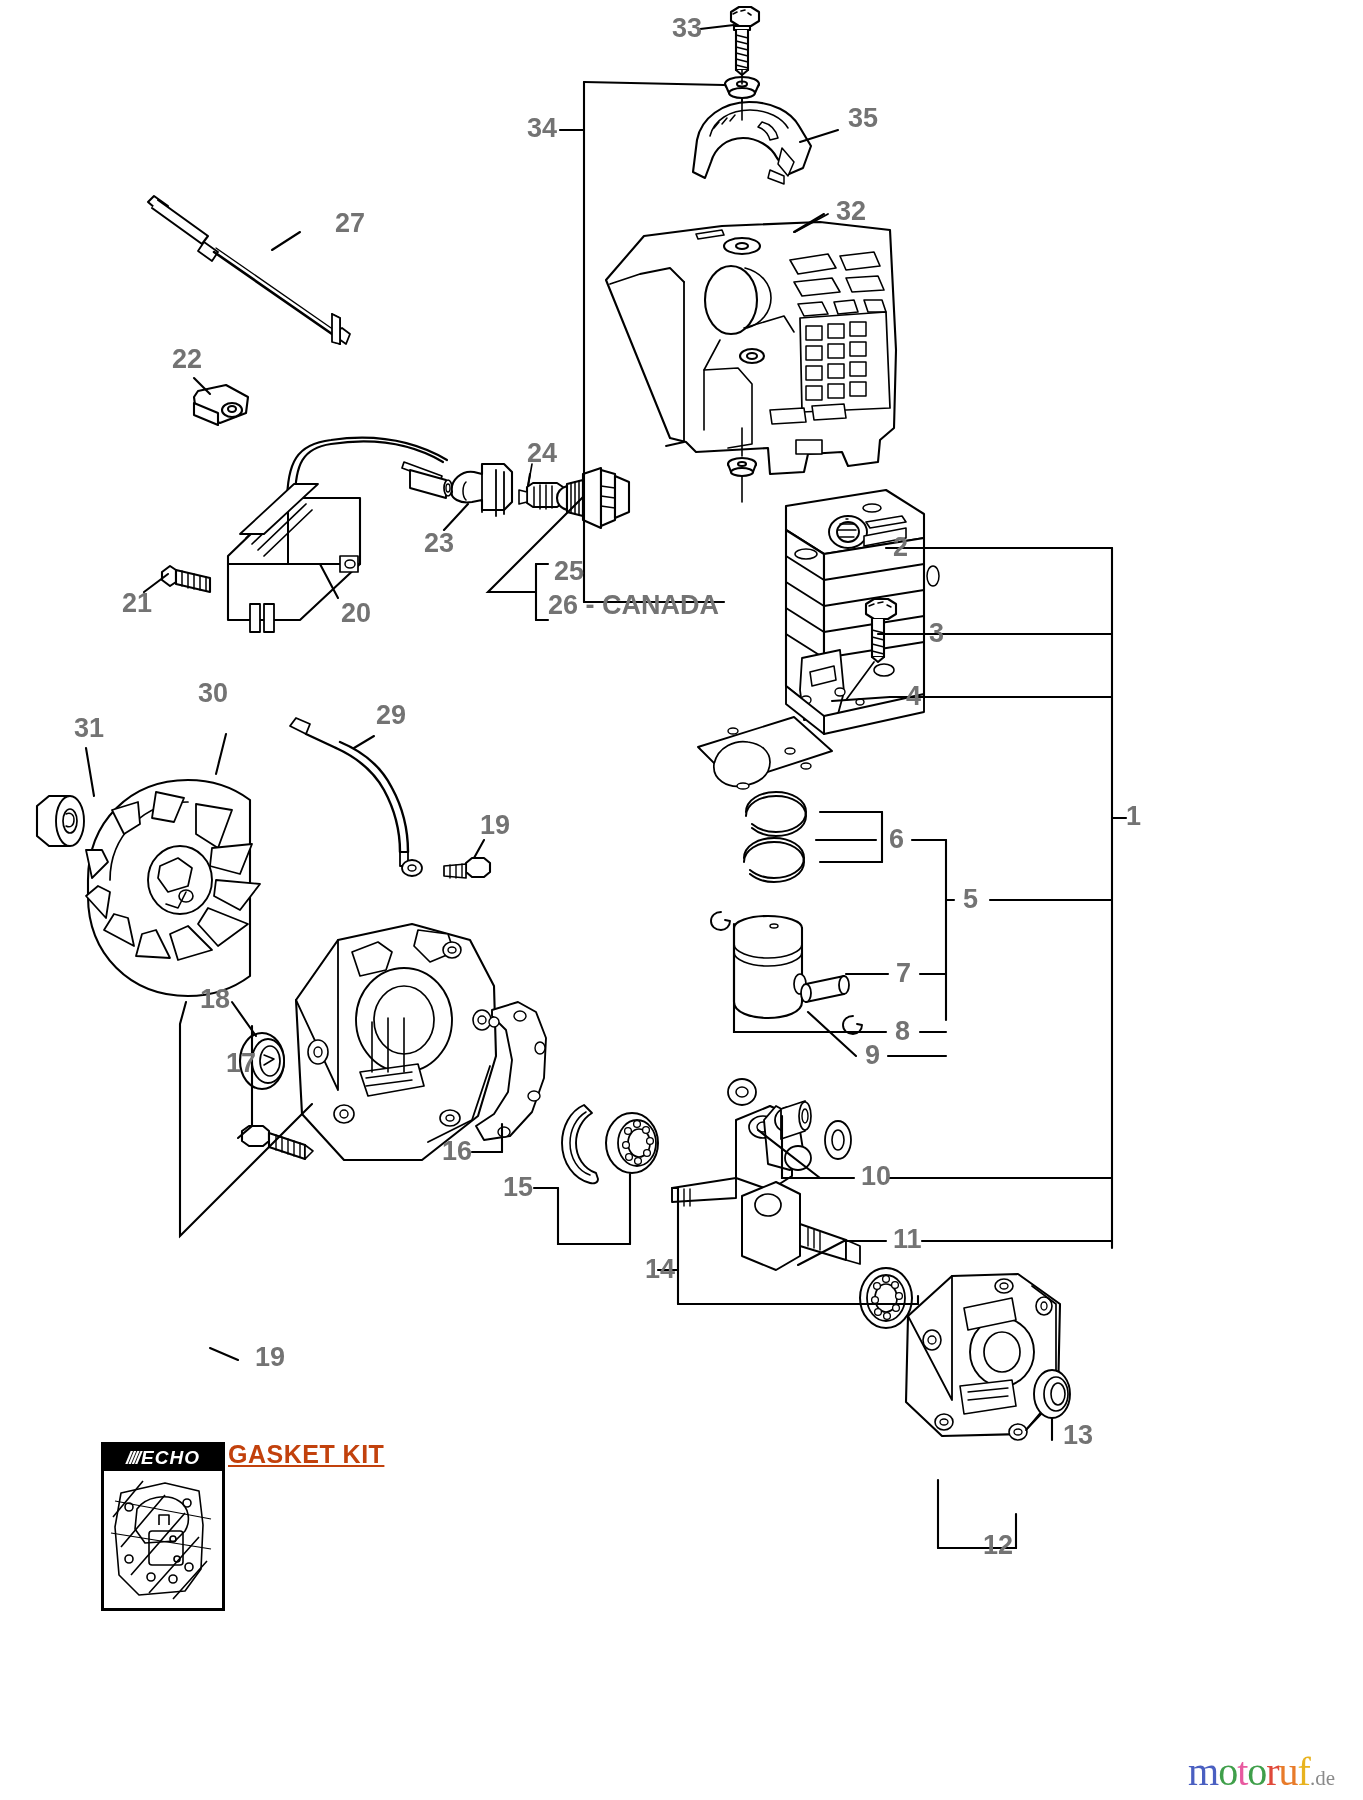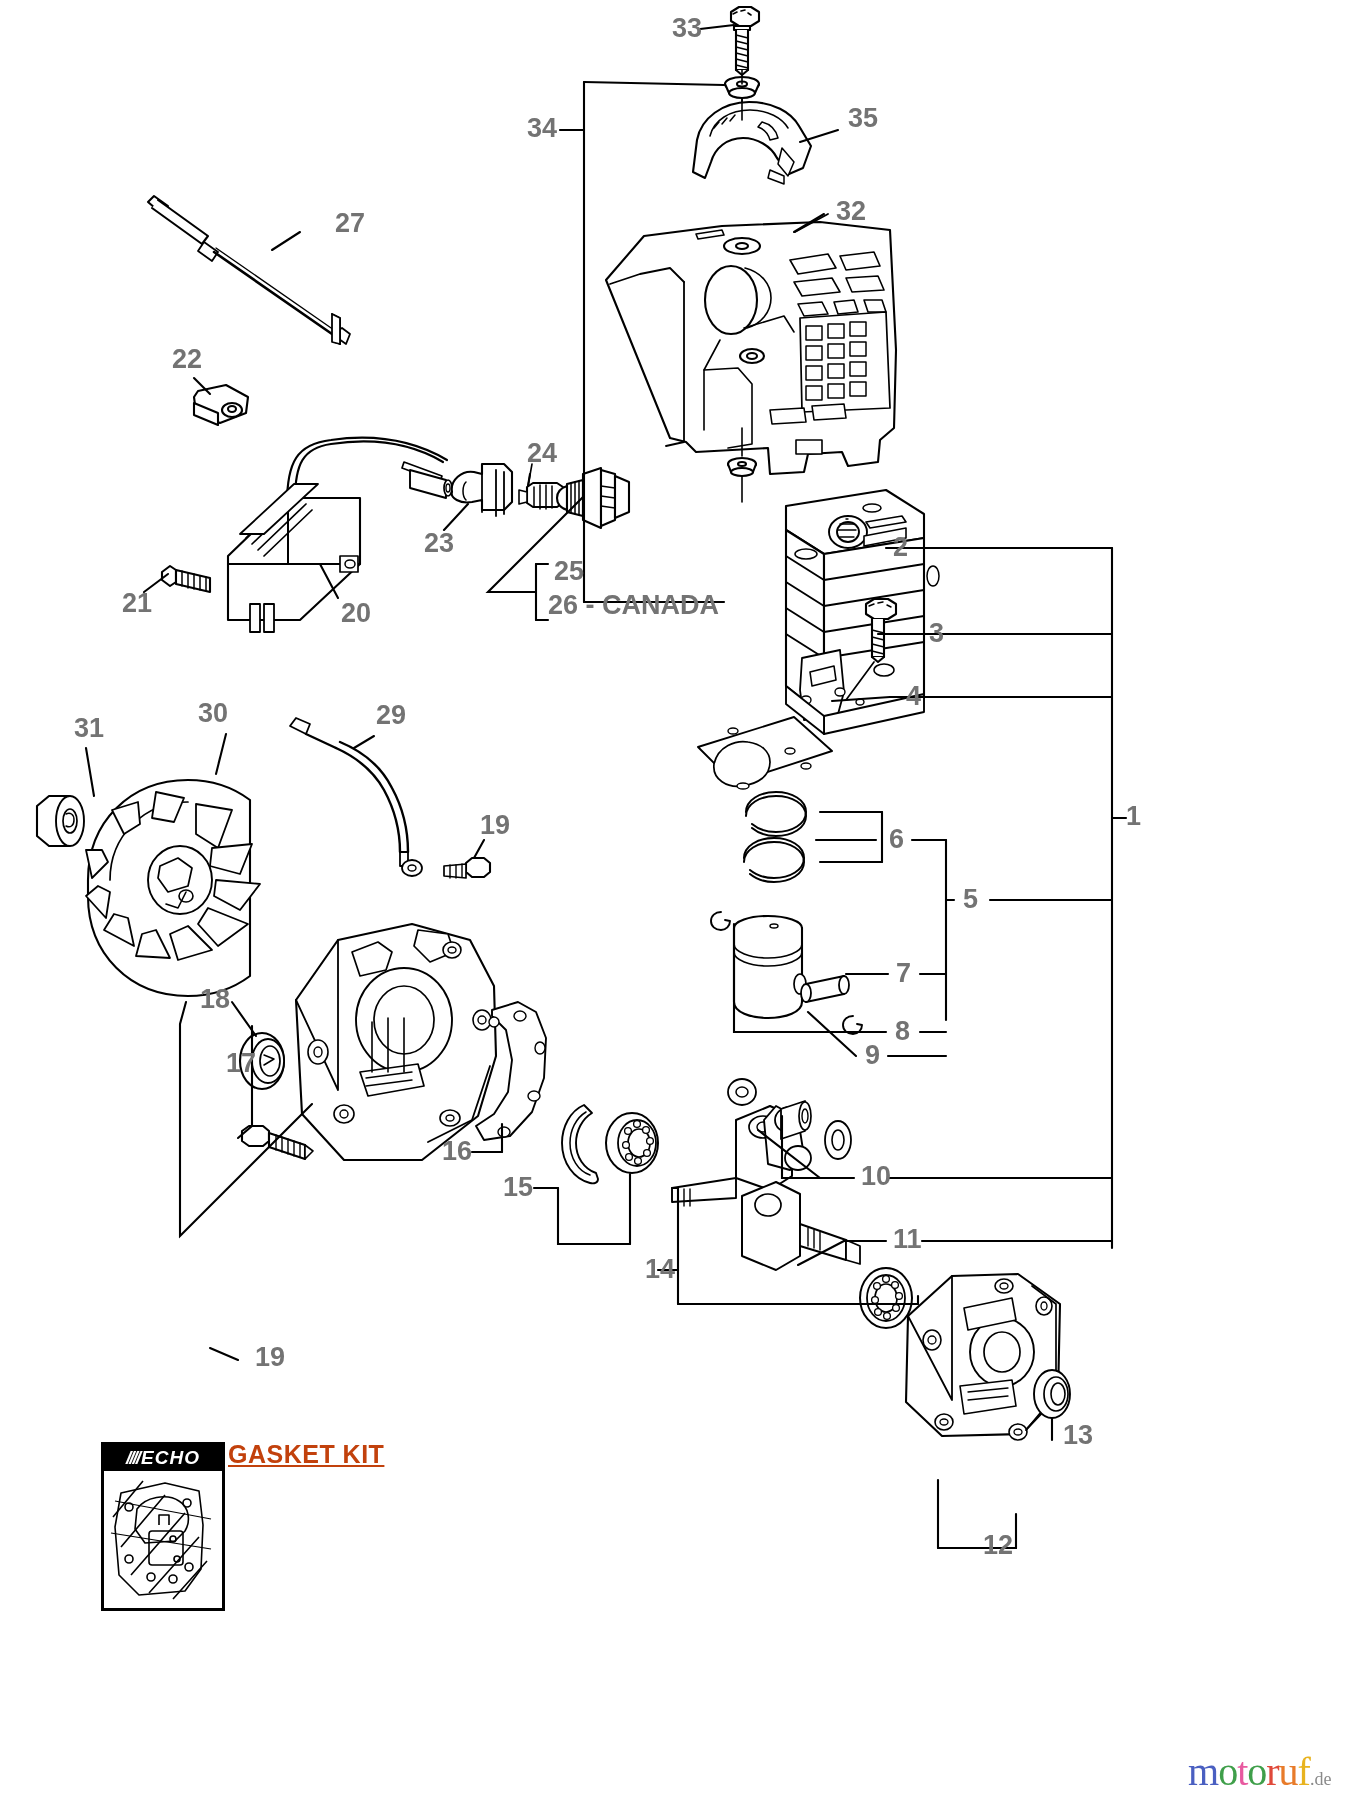--- a/index.html
+++ b/index.html
@@ -4,21 +4,21 @@
 <title>Engine Parts Diagram</title>
 <style>
   html,body{margin:0;padding:0;background:#ffffff;}
   body{font-family:"Liberation Sans",sans-serif;}
   #page{position:relative;width:1363px;height:1800px;background:#fff;overflow:hidden;}
   svg.layer{position:absolute;left:0;top:0;width:1363px;height:1800px;}
   .num{position:absolute;font-family:"Liberation Sans",sans-serif;font-weight:bold;font-size:27px;color:#737373;line-height:1;white-space:nowrap;}
   .gk-title{position:absolute;font-family:"Liberation Sans",sans-serif;font-weight:bold;font-size:25px;color:#c2410c;text-decoration:underline;letter-spacing:.5px;}
   .wm{position:absolute;font-family:"Liberation Serif",serif;font-size:40px;letter-spacing:-1px;white-space:nowrap;}
   .wm span{display:inline;}
-  .wm .de{font-size:18px;color:#8a8a8a;letter-spacing:0;}
+  .wm .de{font-size:21px;color:#8a8a8a;letter-spacing:0;}
   .echo-box{position:absolute;border:3px solid #000;background:#fff;}
   .echo-bar{background:#000;height:26px;display:flex;align-items:center;justify-content:center;}
   .echo-word{color:#fff;font-family:"Liberation Sans",sans-serif;font-style:italic;font-weight:bold;font-size:19px;letter-spacing:1px;}
   .echo-slash{display:inline-block;color:#fff;font-weight:bold;font-style:italic;font-size:19px;letter-spacing:-2px;margin-right:2px;}
 </style>
 </head>
 <body>
 
 <div id="page">
 
@@ -651,21 +651,21 @@
   <div class="num" style="left:255px;top:1344px;">19</div>
   <div class="num" style="left:341px;top:600px;">20</div>
   <div class="num" style="left:122px;top:590px;">21</div>
   <div class="num" style="left:172px;top:346px;">22</div>
   <div class="num" style="left:424px;top:530px;">23</div>
   <div class="num" style="left:527px;top:440px;">24</div>
   <div class="num" style="left:554px;top:558px;">25</div>
   <div class="num" style="left:302px;top:210px;margin-left:33px;">27</div>
   <div class="num" style="left:480px;top:812px;">19</div>
   <div class="num" style="left:376px;top:702px;text-align:center;">29</div>
-  <div class="num" style="left:198px;top:700px;">30</div>
+  <div class="num" style="left:198px;top:680px;">30</div>
   <div class="num" style="left:74px;top:715px;">31</div>
   <div class="num" style="left:836px;top:198px;">32</div>
   <div class="num" style="left:672px;top:15px;">33</div>
   <div class="num" style="left:527px;top:115px;">34</div>
   <div class="num" style="left:848px;top:105px;">35</div>
 
   <div class="wm" style="left:1188px;top:1748px;">
     <span id="wm-letters"><span style="color: rgb(74, 95, 193);">m</span><span style="color: rgb(63, 159, 74);">o</span><span style="color: rgb(232, 90, 160);">t</span><span style="color: rgb(63, 159, 74);">o</span><span style="color: rgb(224, 73, 58);">r</span><span style="color: rgb(232, 123, 42);">u</span><span style="color: rgb(232, 179, 31);">f</span></span><span class="de">.de</span>
   </div>
 

